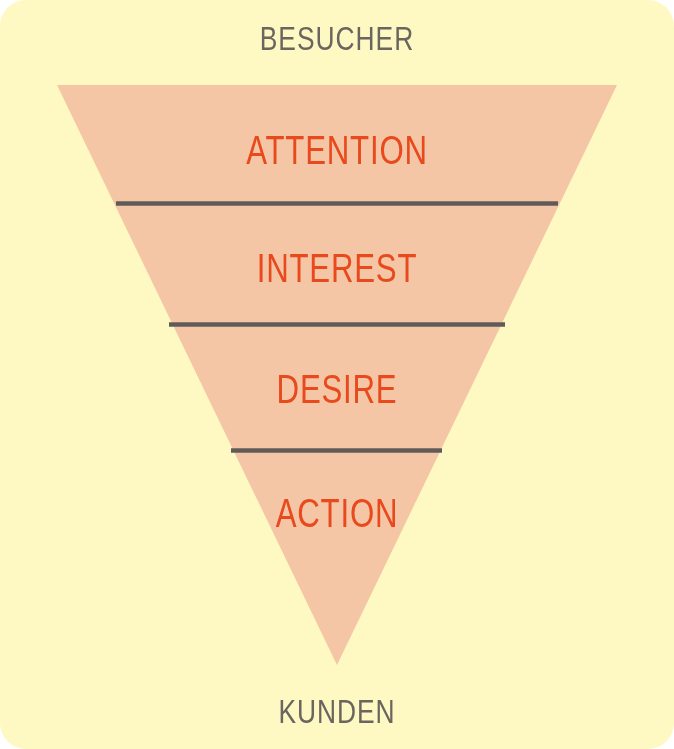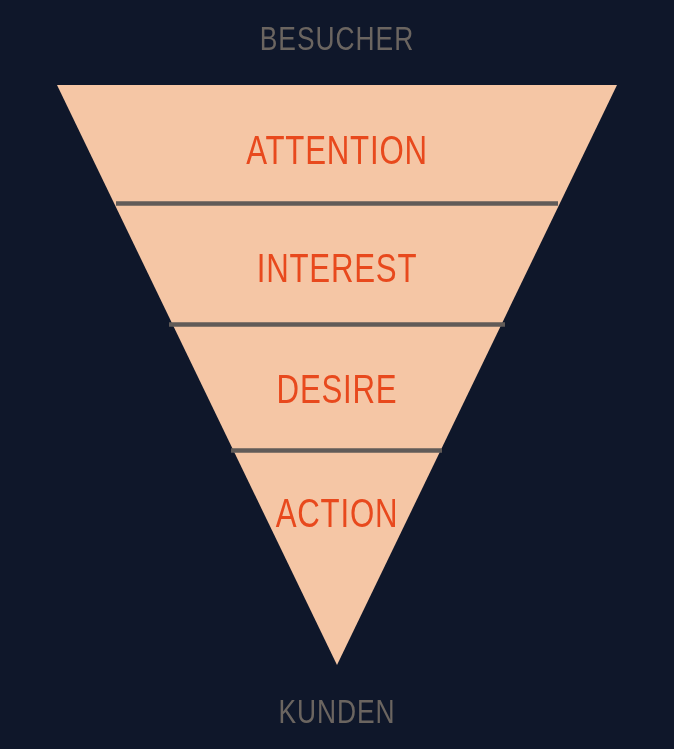--- a/index.html
+++ b/index.html
@@ -12,21 +12,22 @@
     width: 674px;
     height: 749px;
     overflow: hidden;
     font-family: "Liberation Sans", sans-serif;
   }
 
   #funnel-diagram {
     position: relative;
     width: 674px;
     height: 749px;
-    background: #0f172a;
+    background: #fef9c3;
+    border-radius: 26px;
   }
 
   
   .caption {
     position: absolute;
     left: 0;
     width: 674px;
     text-align: center;
     color: #6B6560;
     font-family: "Liberation Sans Narrow", "Liberation Sans", sans-serif;

